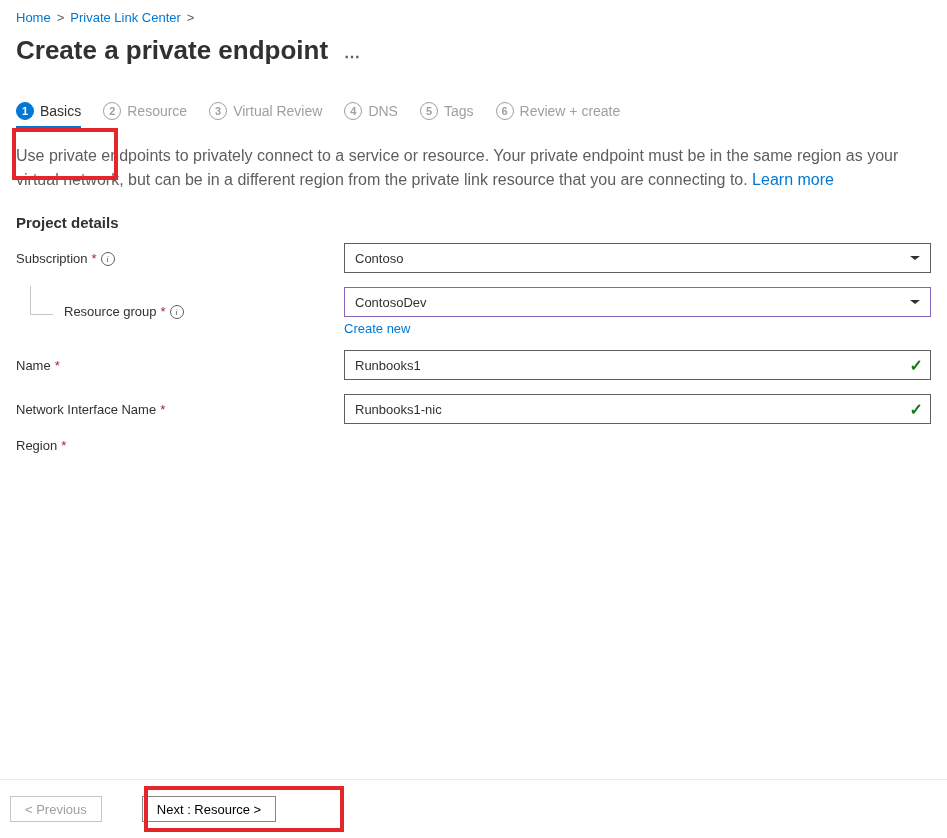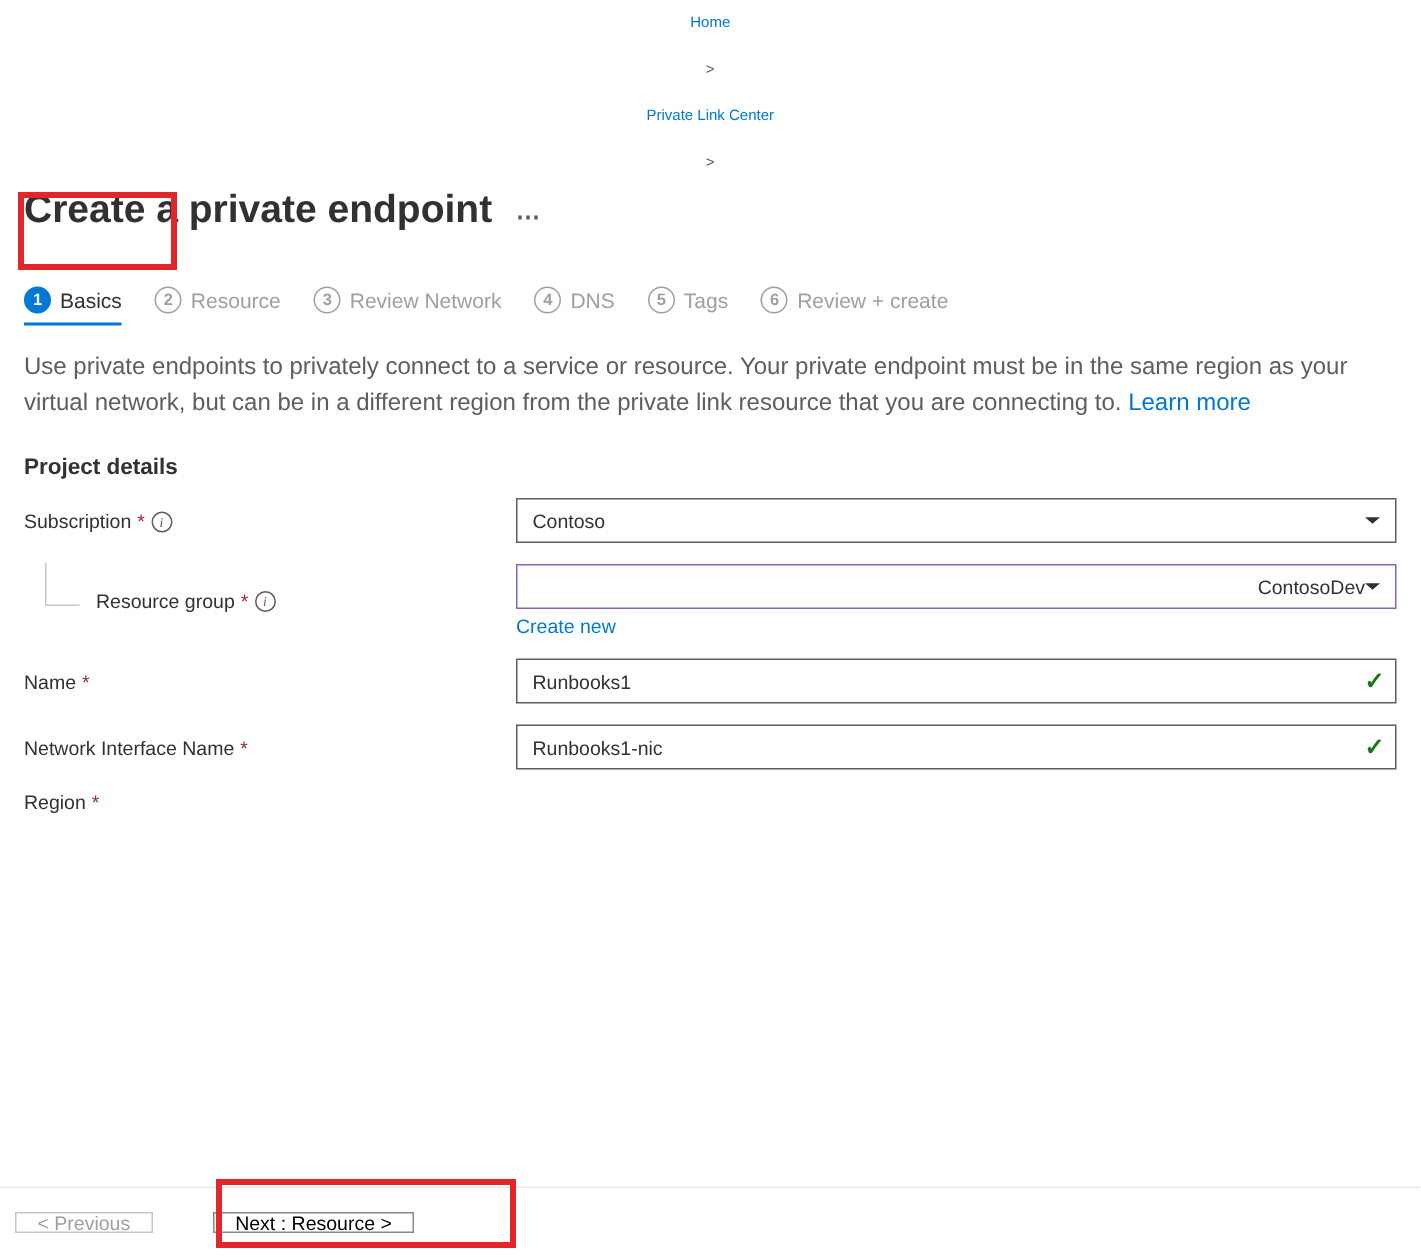--- a/index.html
+++ b/index.html
@@ -10,24 +10,23 @@
     color: #323130;
     background: #fff;
     width: 947px;
     height: 838px;
     position: relative;
   }
   .page { padding: 8px 16px 0 16px; }
   .breadcrumb {
     display: flex;
     align-items: center;
-    gap: 20px;
-    font-size: 10px;
+    gap: 6px;
+    font-size: 13px;
     padding: 2px 0 6px 0;
-    flex-direction: column;
   }
   .breadcrumb a { color: #0078d4; text-decoration: none; cursor: pointer; }
   .breadcrumb .sep { color: #605e5c; }
   h1.title {
     font-size: 26px;
     font-weight: 600;
     margin: 4px 0 10px 0;
     display: flex;
     align-items: flex-end;
     gap: 16px;
@@ -127,21 +126,21 @@
     cursor: pointer;
   }
   .input { cursor: text; padding-right: 28px; }
   .chev {
     width: 0; height: 0;
     border-left: 5px solid transparent;
     border-right: 5px solid transparent;
     border-top: 6px solid #323130;
     transform: scaleY(0.7);
   }
-  .select.accent { border-color: #8764b8; justify-content: flex-end; }
+  .select.accent { border-color: #8764b8; }
   .link { color: #0078d4; font-size: 13px; text-decoration: none; cursor: pointer; display: inline-block; margin-top: 4px; }
   .rg-indent {
     position: relative;
     padding-left: 48px;
   }
   .rg-indent::before {
     content: "";
     position: absolute;
     left: 14px; top: -18px;
     width: 22px; height: 28px;
@@ -159,21 +158,21 @@
   .footer {
     position: absolute;
     left: 0; right: 0; bottom: 0;
     border-top: 1px solid #edebe9;
     padding: 16px 10px 16px 10px;
     display: flex;
     gap: 10px;
     background: #fff;
   }
   .btn {
-    height: 14px;
+    height: 26px;
     padding: 0 14px;
     font-size: 13px;
     font-family: inherit;
     border: 1px solid #8a8886;
     background: #fff;
     cursor: pointer;
     display: flex; align-items: center;
     white-space: nowrap;
   }
   .btn.disabled {
@@ -202,21 +201,21 @@
     <div class="tab active">
       <span class="circle">1</span>
       <span>Basics</span>
     </div>
     <div class="tab">
       <span class="circle">2</span>
       <span>Resource</span>
     </div>
     <div class="tab">
       <span class="circle">3</span>
-      <span>Review Network</span>
+      <span>Virtual Review</span>
     </div>
     <div class="tab">
       <span class="circle">4</span>
       <span>DNS</span>
     </div>
     <div class="tab">
       <span class="circle">5</span>
       <span>Tags</span>
     </div>
     <div class="tab">

